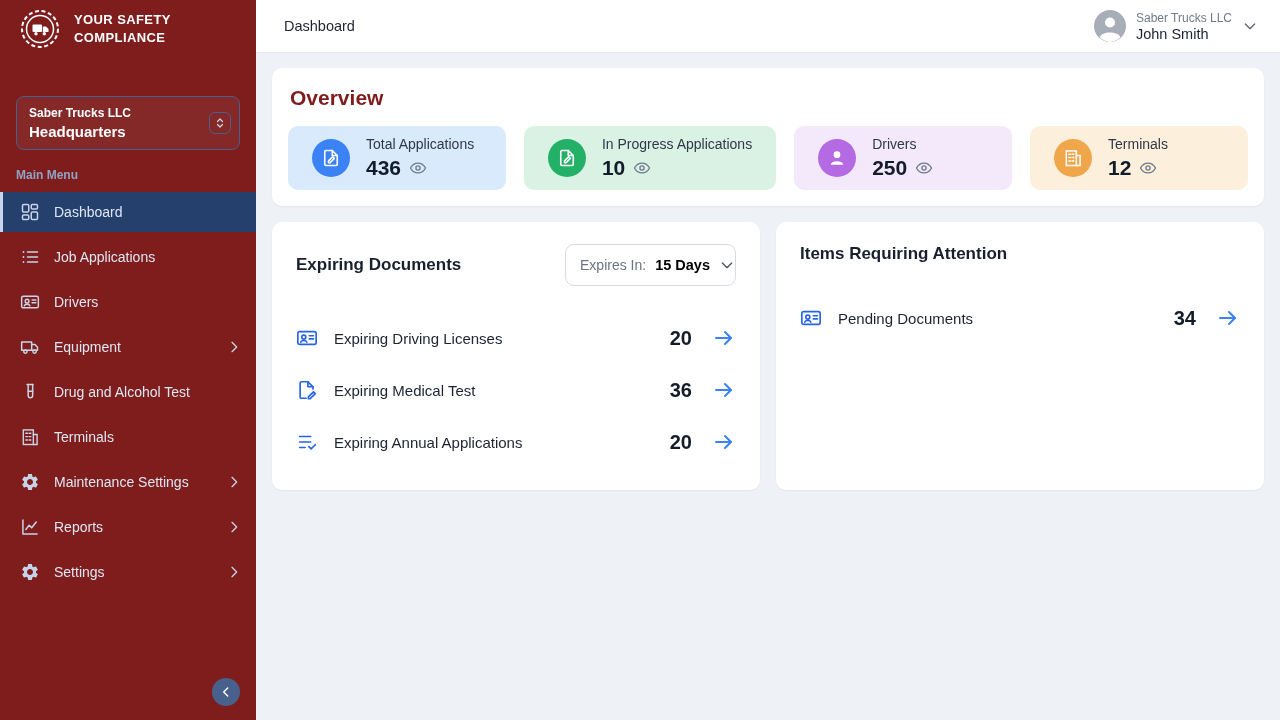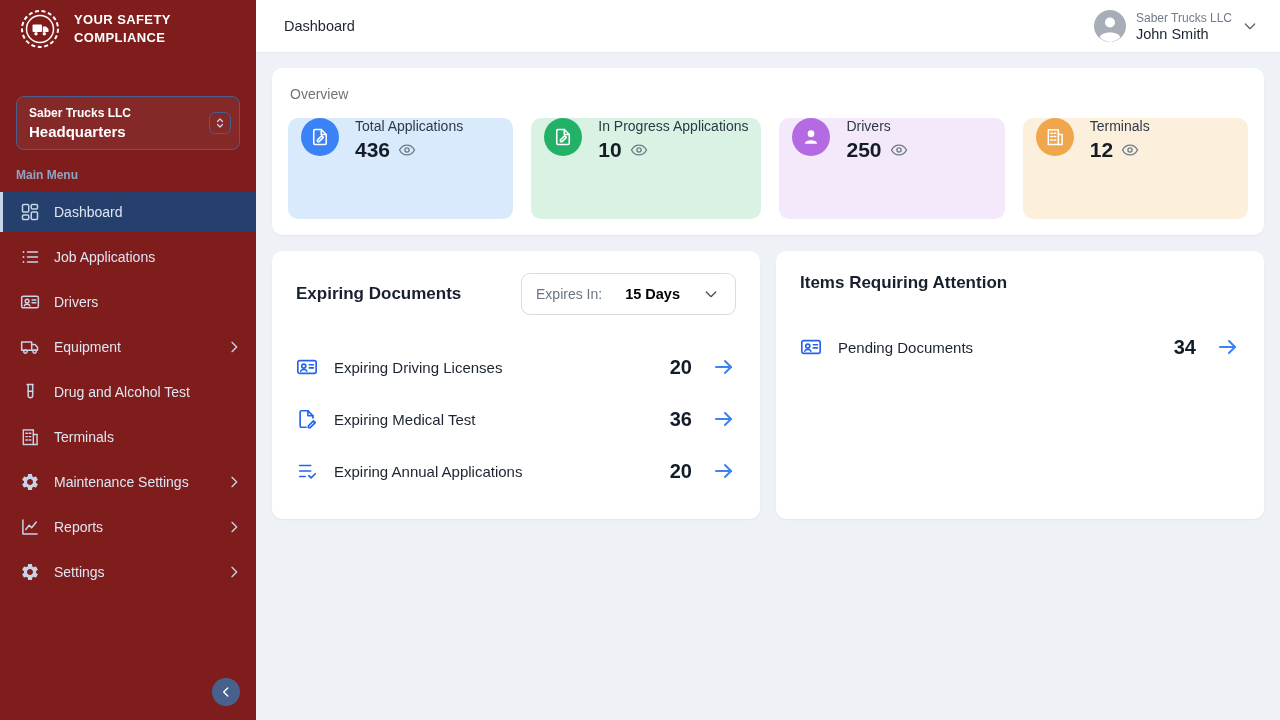--- a/index.html
+++ b/index.html
@@ -36,36 +36,36 @@
   .user-menu { display:flex; align-items:center; gap:10px; cursor:pointer; }
   .avatar svg { width:32px; height:32px; }
   .user-company { font-size:12px; color:#707a87; margin-bottom:1px; }
   .user-name { font-size:14.5px; color:#1b2330; }
   .user-chevron svg { width:16px; height:16px; stroke:#5b6572; }
 
   
   .content { position:absolute; left:256px; top:53px; width:1024px; height:667px; padding:15px 16px; }
   .card { background:#fff; border-radius:10px; box-shadow:0 1px 2px rgba(16,24,40,.05); }
   .overview-card { padding:18px 16px 16px; margin-bottom:16px; }
-  .overview-title { font-size:14px; font-weight:400; color:#737373; margin-bottom:16px; padding-left:2px; }
+  .overview-title { font-size:21px; font-weight:700; color:#7f1d1d; margin-bottom:16px; padding-left:2px; }
   .stats-row { display:flex; gap:18px; }
-  .stat-card { flex:1; height:101px; border-radius:10px; display:flex; align-items:flex-start; gap:16px; padding:0 13px; }
+  .stat-card { flex:1; height:64px; border-radius:10px; display:flex; align-items:center; gap:16px; padding:0 24px; }
   .stat-icon { width:38px; height:38px; border-radius:50%; flex:0 0 38px; display:flex; align-items:center; justify-content:center; }
   .stat-icon svg { width:20px; height:20px; }
   .stat-label { font-size:14px; color:#2f3847; margin-bottom:4px; white-space:nowrap; }
   .stat-value-row { display:flex; align-items:center; gap:8px; }
   .stat-value { font-size:21px; font-weight:700; color:#141c29; }
   .eye-btn { display:flex; cursor:pointer; color:#6f7a88; }
   .eye-btn svg { width:18px; height:18px; }
 
   .two-col { display:flex; gap:16px;align-items:flex-end; }
   .panel { flex:1; height:268px; padding:22px 24px; }
   .panel-header { display:flex; align-items:center; justify-content:space-between; min-height:42px; }
   .panel-title { font-size:17px; font-weight:600; color:#18202e; }
-  .filter-select { display:flex; align-items:center; gap:23px; height:42px; padding:0 16px 0 14px; border:1px solid #d7dbe2; border-radius:9px; cursor:pointer; background:#fff; }
+  .filter-select { display:flex; align-items:center; gap:9px; height:42px; padding:0 0 0 14px; border:1px solid #d7dbe2; border-radius:9px; cursor:pointer; background:#fff; }
   .filter-label { font-size:14px; color:#6b7582; }
   .filter-value { font-size:14.5px; font-weight:600; color:#000000; }
   .filter-select .fs-chevron svg { width:16px; height:16px; stroke:#49525f; }
   .attention-header { min-height:20px; }
   .doc-rows { margin-top:26px; }
   .attention-rows { margin-top:28px; }
   .doc-row { display:flex; align-items:center; height:52px; }
   .doc-icon { width:24px; flex:0 0 24px; color:#2563eb; margin-right:14px; }
   .doc-icon svg { width:22px; height:22px; }
   .doc-label { flex:1; font-size:15px; color:#1c2432; }

